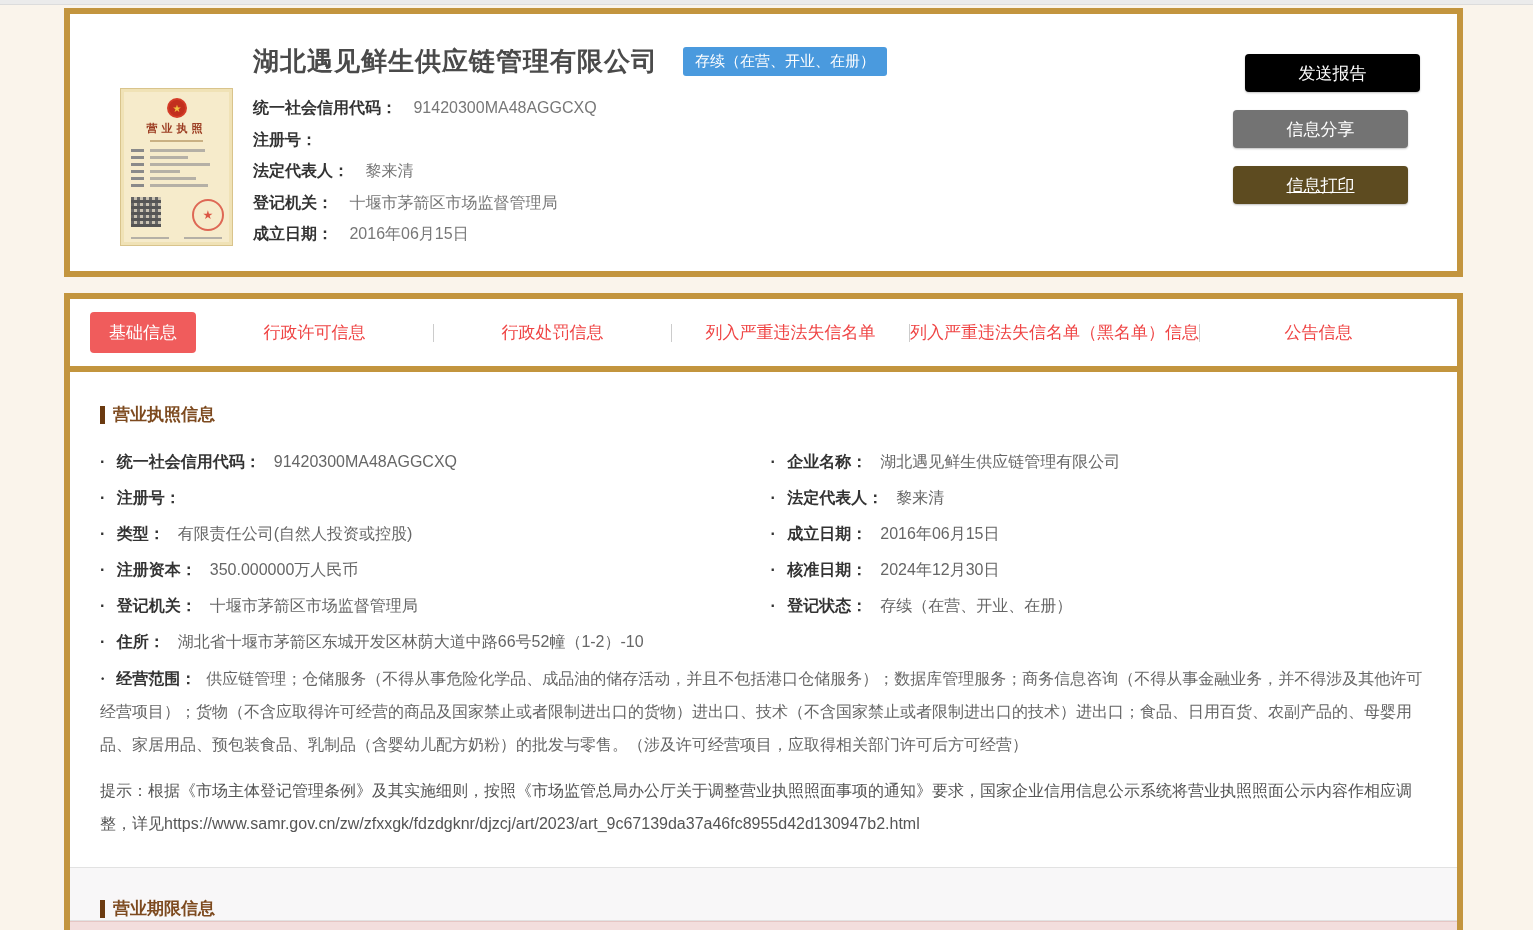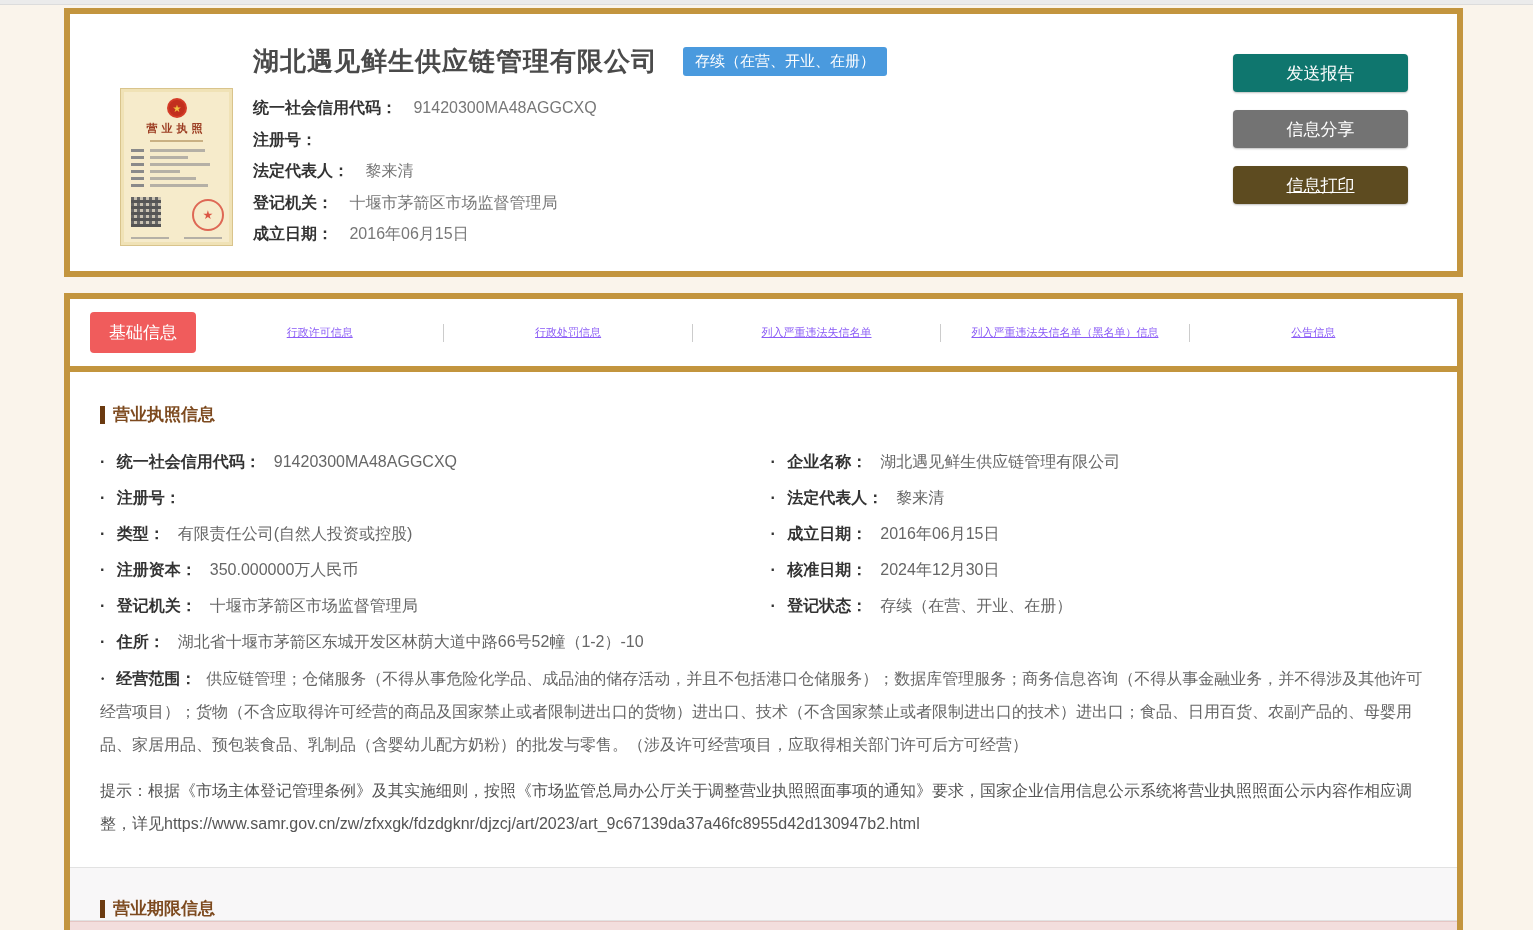--- a/index.html
+++ b/index.html
@@ -47,21 +47,21 @@
   .head-buttons { position:absolute; right:49px; top:40px; width:175px; }
   .hd-btn { display:block; width:175px; height:38px; margin-bottom:18px; border:none; border-radius:4px;
     color:#fff; font-size:17px; font-family:inherit; cursor:pointer; box-shadow:0 1px 2px rgba(0,0,0,.25); }
   .btn-report { background:#d8a657; }
   .btn-share  { background:#a1672b; }
   .btn-print  { background:#5d4b20; }
 
   
   .tabbar { height:67px; display:flex; align-items:center; padding:0 20px; background:#fff;border-radius:26px; }
   .tab-active { background:#f05c5c; color:#fff; font-size:17px; padding:9px 19px; border-radius:4px; cursor:pointer; white-space:nowrap; }
-  .tab { flex:1; text-align:center; font-size:11px; color:#8b5cf6; cursor:pointer; white-space:nowrap;text-decoration:underline; }
+  .tab { flex:1; text-align:center; font-size:17px; color:#ef4444; cursor:pointer; white-space:nowrap; }
   .tab-sep { width:1px; height:18px; background:#ccc; flex:none; }
   .gold-divider { height:6px; background:#c3953e; }
 
   
   .main-content { height:495px; padding:0 30px; overflow:hidden; background:#fff; }
   .sec-title { display:flex; align-items:center; margin-top:31px; }
   .sec-bar { width:5px; height:18px; background:#6b3a10; margin-right:8px; }
   .sec-text { color:#7d4a1f; font-weight:bold; font-size:17px; }
 
   .fields-grid { display:grid; grid-template-columns:1fr 1fr; column-gap:14px; margin-top:18px; }
@@ -151,21 +151,21 @@
         <span class="val">十堰市茅箭区市场监督管理局</span>
       </div>
       <div class="hrow">
         <span class="lab">成立日期：</span>
         <span class="val">2016年06月15日</span>
       </div>
     </div>
   </div>
 
   <div class="head-buttons">
-    <button class="hd-btn btn-report" style="background: #0f766e;">发送报告</button>
+    <button class="hd-btn btn-report" style="background: #000000; margin-left: 12px;">发送报告</button>
     <button class="hd-btn btn-share" style="background: #737373;">信息分享</button>
     <button class="hd-btn btn-print" style="background: rgb(93, 75, 32); text-decoration: underline;">信息打印</button>
   </div>
 </div>
 
 <div class="panel panel-main">
 
   <div class="tabbar">
     <span class="tab-active" style="background: rgb(240, 92, 92);">基础信息</span>
     <span class="tab">行政许可信息</span>

